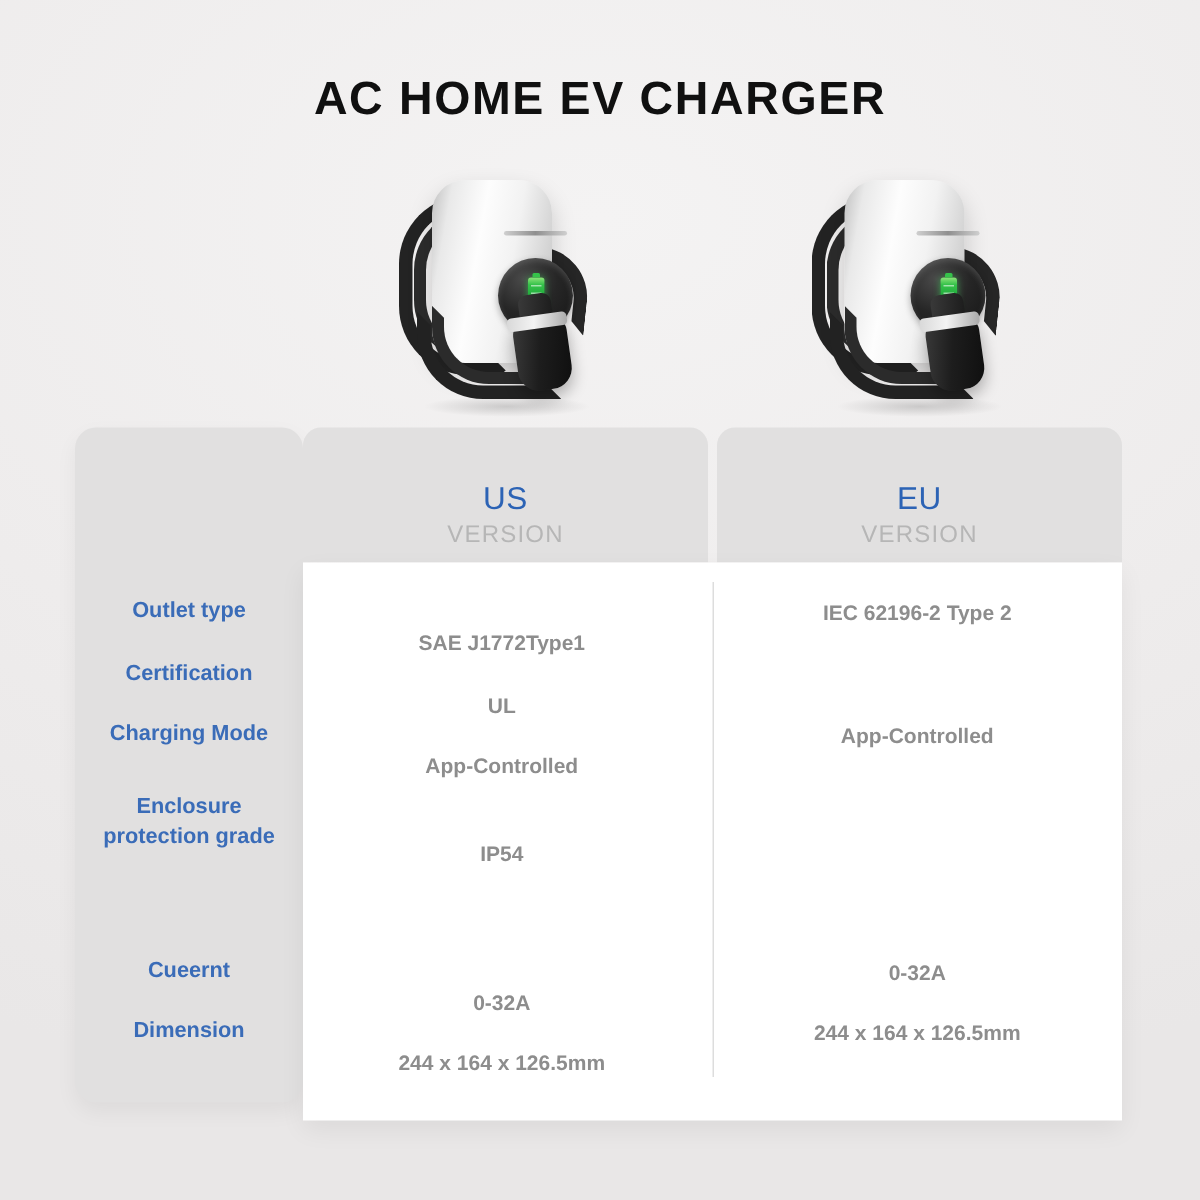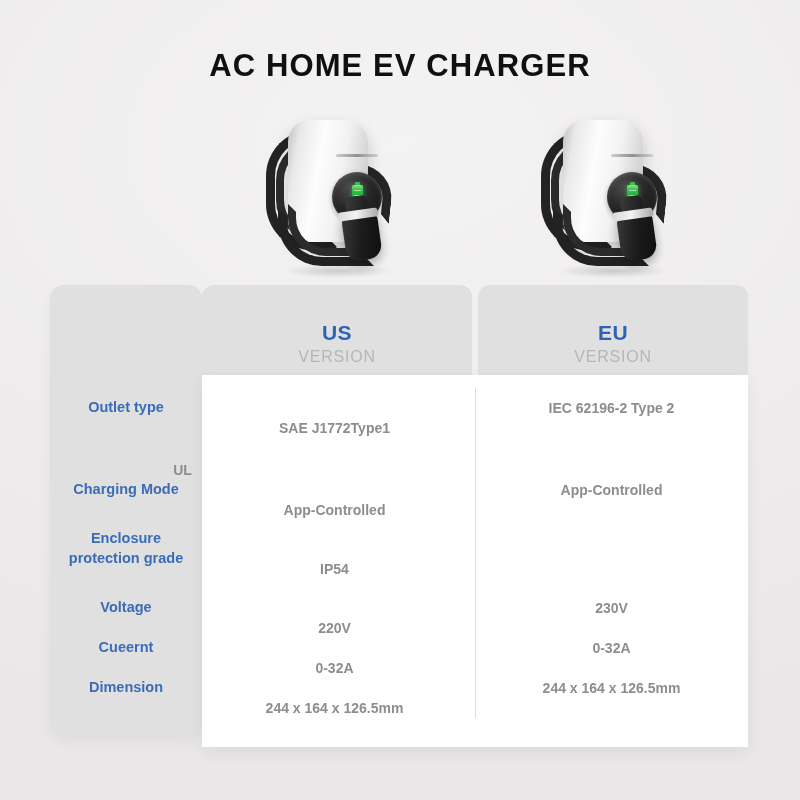--- a/index.html
+++ b/index.html
@@ -277,21 +277,21 @@
     flex-direction: column;
     align-items: center;
     justify-content: flex-end;
     padding-bottom: 10px;
   }
   .head-cell.us { left: 0;   width: 270px; }
   .head-cell.eu { left: 276px; width: 270px; }
 
   .head-title {
     font-size: 21px;
-    font-weight: 700;
+    font-weight: 400;
     color: #2c63b5;
     letter-spacing: 0.4px;
     line-height: 1;
     margin-bottom: 6px;
   }
   .head-sub {
     font-size: 16px;
     font-weight: 400;
     color: #b6b6b6;
     letter-spacing: 0.8px;
@@ -442,39 +442,35 @@
 
   <div class="rows">
 
     <div class="row r0">
       <div class="cell-label">Outlet type</div>
       <div class="cell-val us">SAE J1772Type1</div>
       <div class="cell-val eu">IEC 62196-2 Type 2</div>
     </div>
 
     <div class="row r1">
+      <div class="cell-label">Certification</div>
       <div class="cell-val us">UL</div>
     </div>
 
     <div class="row r2">
       <div class="cell-label">Charging Mode</div>
       <div class="cell-val us">App-Controlled</div>
       <div class="cell-val eu">App-Controlled</div>
     </div>
 
     <div class="row r3">
       <div class="cell-label">Enclosure protection grade</div>
       <div class="cell-val us">IP54</div>
     </div>
 
-    <div class="row r4">
-      <div class="cell-label">Voltage</div>
-      <div class="cell-val us">220V</div>
-      <div class="cell-val eu">230V</div>
-    </div>
 
     <div class="row r5">
       <div class="cell-label">Cueernt</div>
       <div class="cell-val us">0-32A</div>
       <div class="cell-val eu">0-32A</div>
     </div>
 
     <div class="row r6">
       <div class="cell-label">Dimension</div>
       <div class="cell-val us">244 x 164 x 126.5mm</div>

